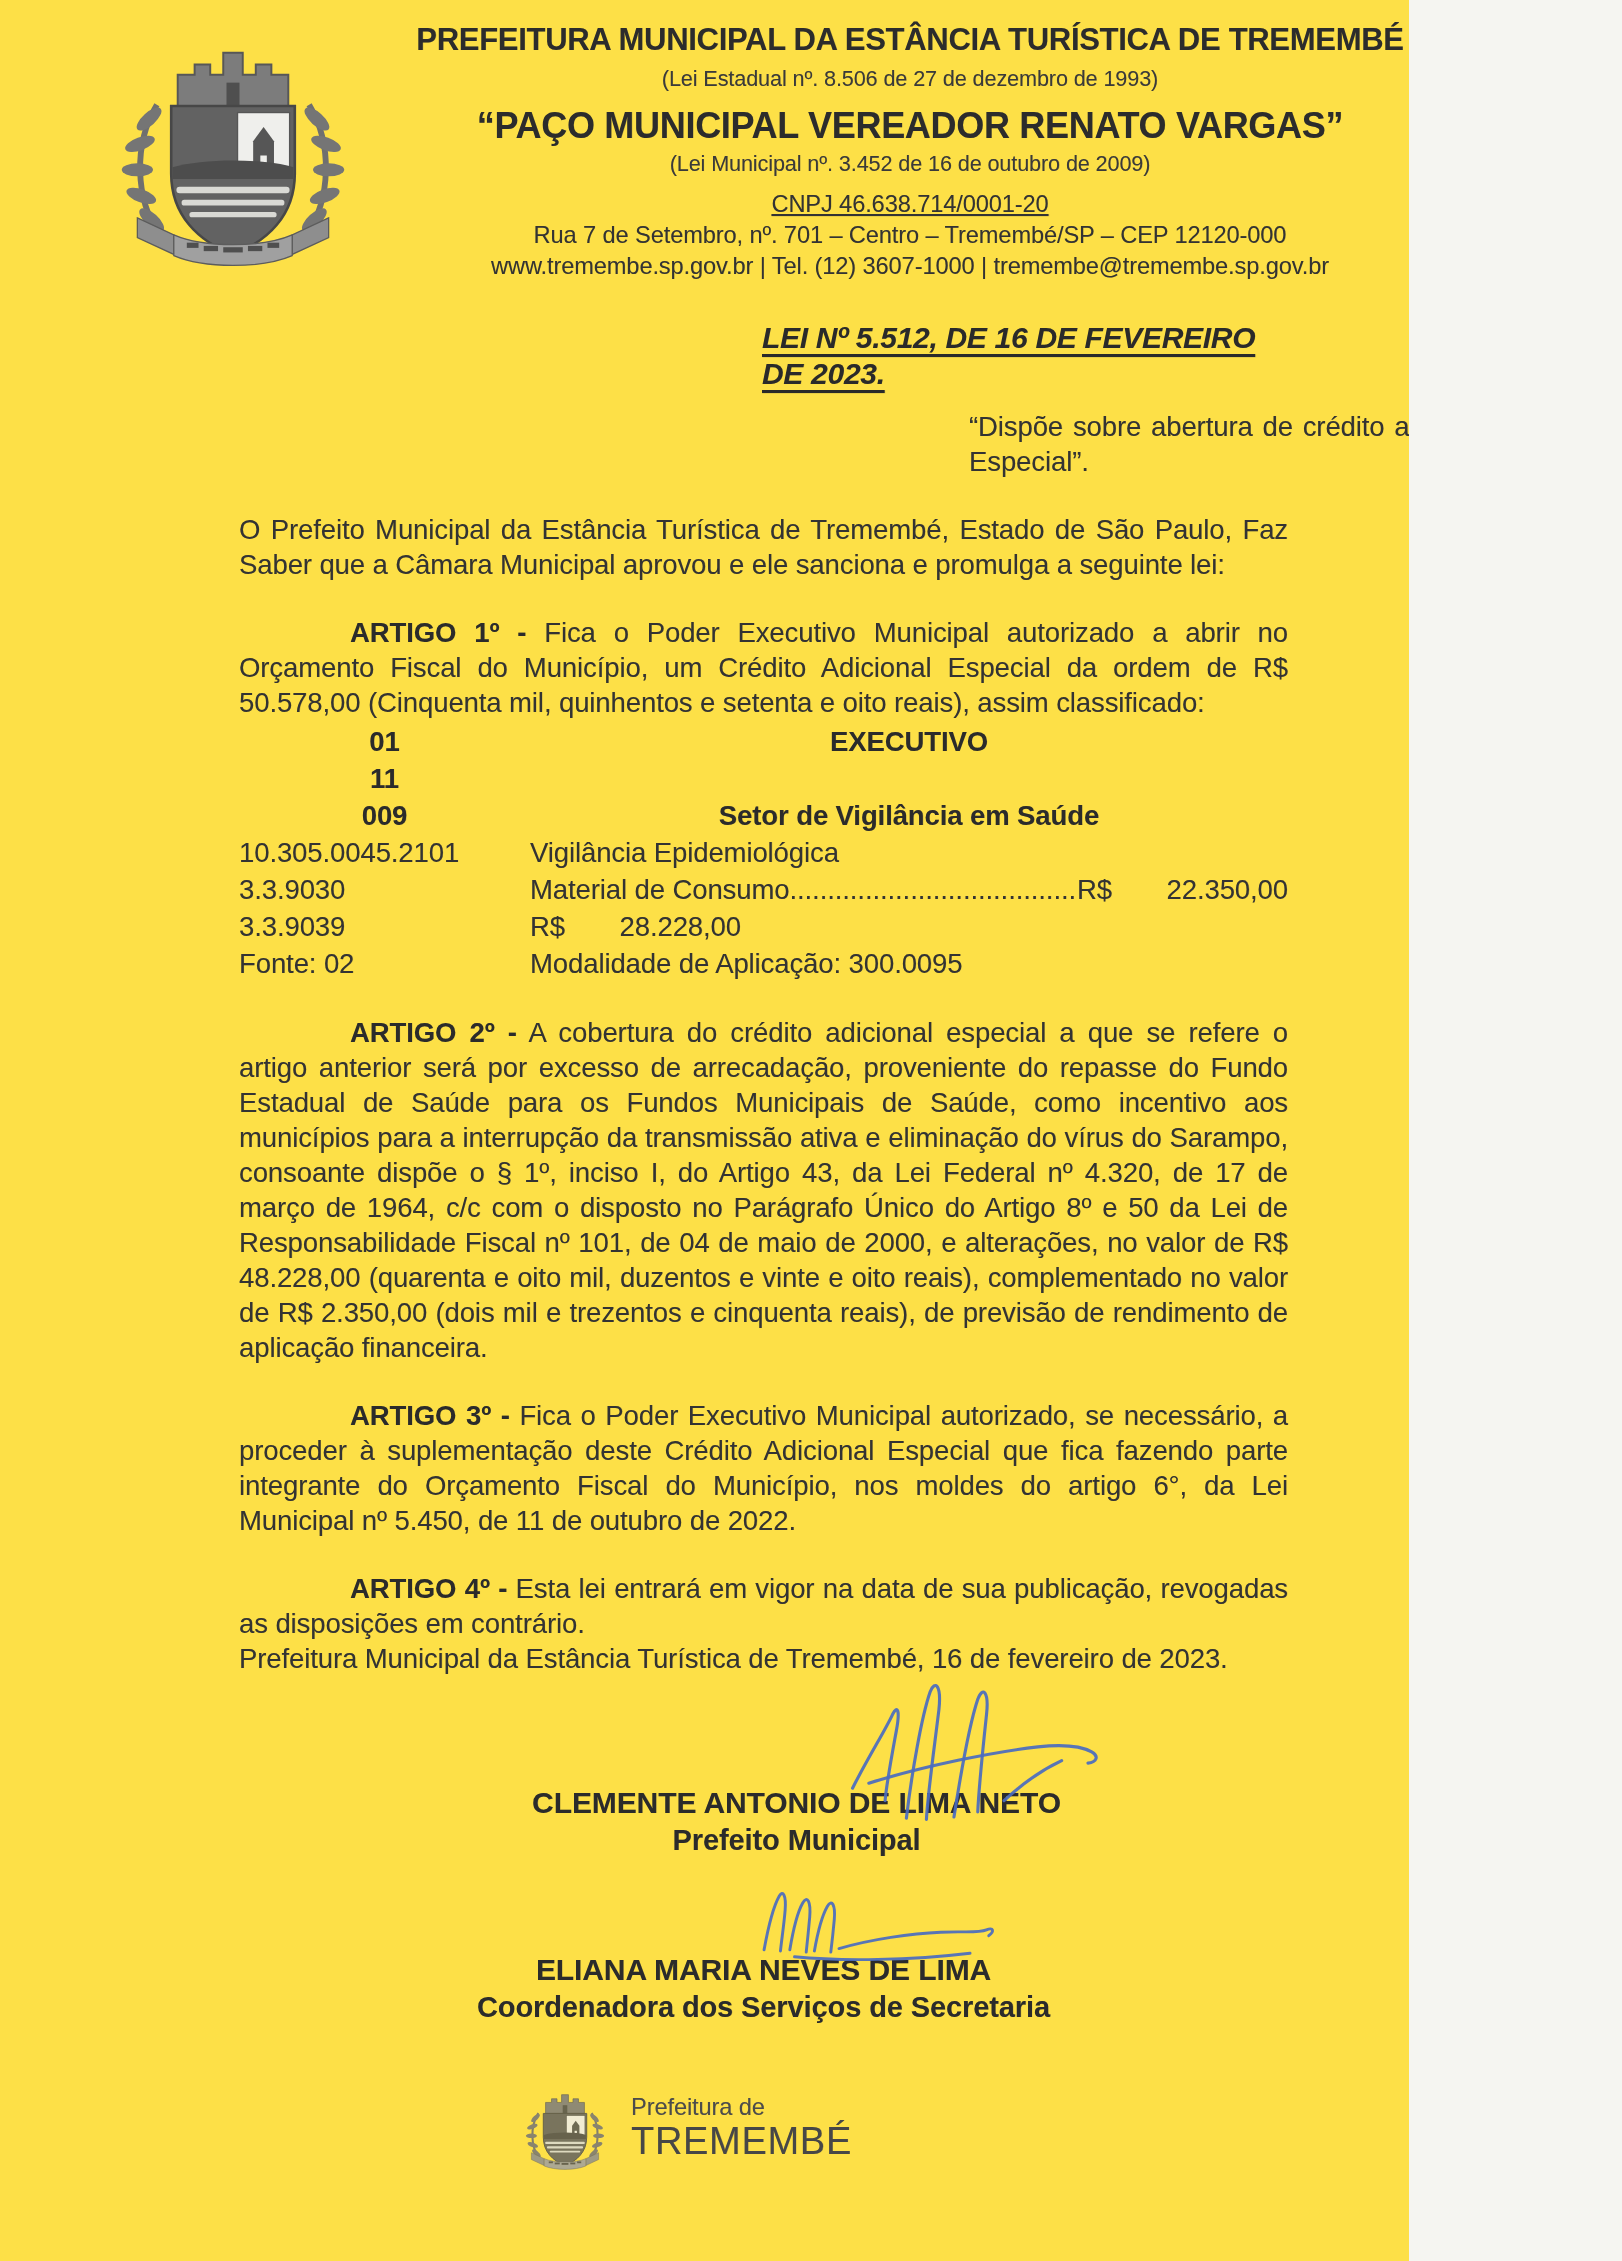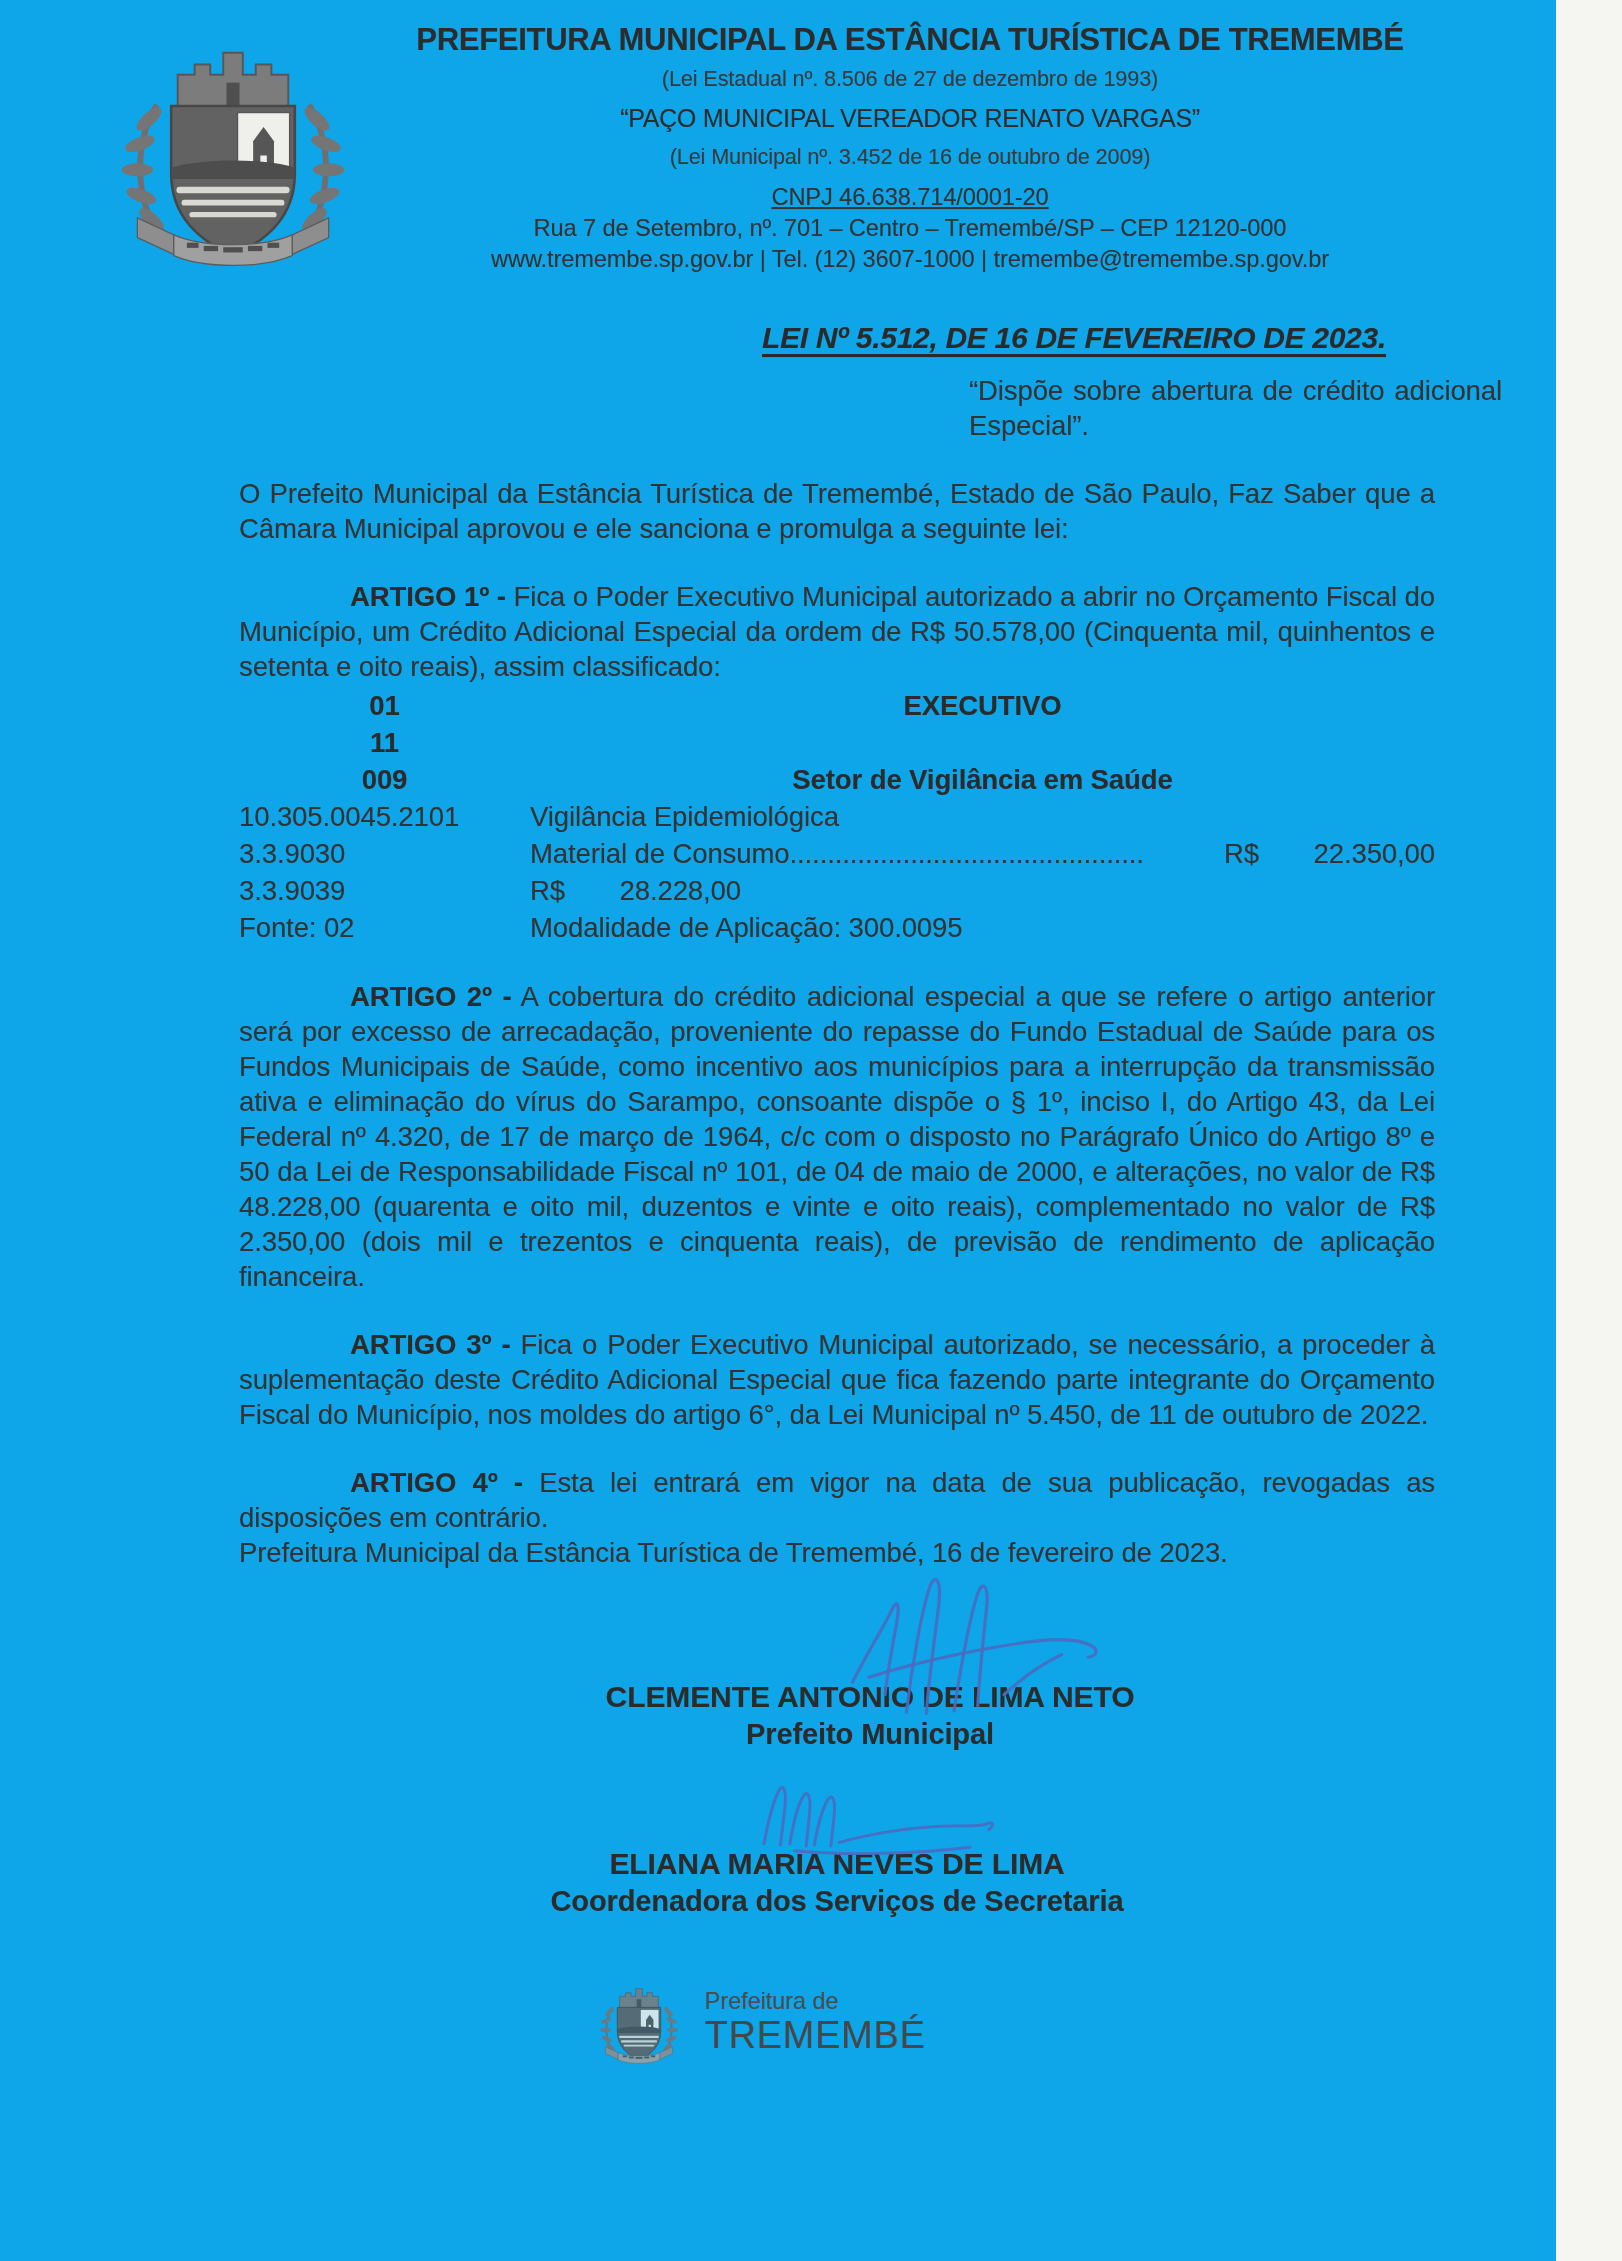--- a/index.html
+++ b/index.html
@@ -5,32 +5,32 @@
   html,body{margin:0;padding:0;}
   body{
     width:1623px;height:2261px;
     background:#f5f5f1;
     font-family:"Liberation Sans", sans-serif;
     color:#333;
     letter-spacing:-0.1px;
   }
   .page{
     position:relative;
-    width:1556px;height:2261px;
-    background:#0ea5e9;
+    width:1409px;height:2261px;
+    background:#fde047;
     overflow:hidden;
     text-shadow:0.3px 0.4px 0.5px rgba(50,50,50,.28);
   }
   
   .hdr{position:relative;height:294px;}
   .coa-main{position:absolute;left:119px;top:27.5px;width:228px;height:242px;}
   .hdr-text{margin-left:298px;width:1224px;text-align:center;padding-top:21px;}
   .org{font-size:31px;font-weight:bold;color:#2c2c2c;line-height:38px;letter-spacing:-0.3px;}
   .sub{font-size:21.6px;color:#3a3a3a;line-height:31px;margin-top:3.9px;}
-  .hall{font-size:25px;font-weight:normal;color:#2c2c2c;line-height:37px;margin-top:6px;letter-spacing:-0.3px;}
+  .hall{font-size:36px;font-weight:bold;color:#2c2c2c;line-height:37px;margin-top:13px;letter-spacing:-0.3px;}
   .info{font-size:23.6px;color:#333;line-height:31px;}
   .info.first{margin-top:10px;text-decoration:underline;}
   
   .content{margin:0 121px 0 239px;font-size:27.5px;line-height:35px;}
   .law-title-row{margin:26px 0 0 523px;}
   .law-title{
     font-size:30px;font-weight:bold;color:#2a2a2a;
     text-decoration:underline;text-decoration-thickness:3.3px;text-underline-offset:5.9px;
     letter-spacing:-0.3px;
     font-style:italic;

